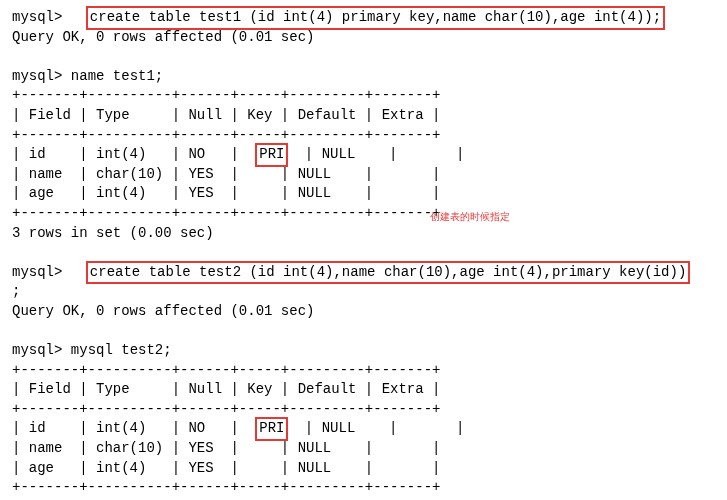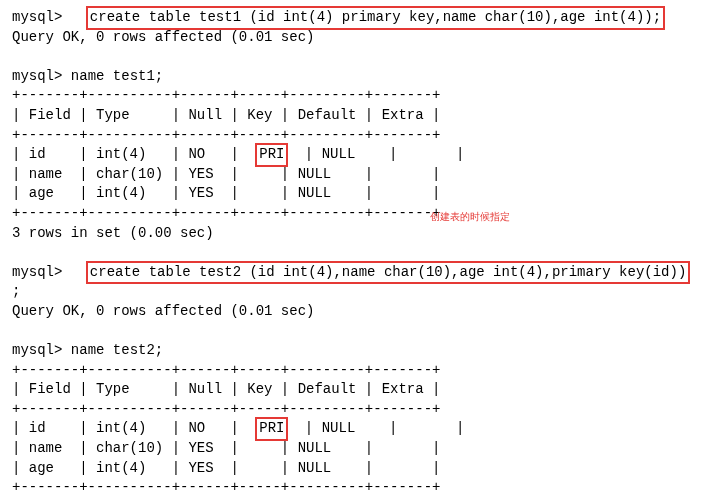--- a/index.html
+++ b/index.html
@@ -52,21 +52,21 @@
 
 <div class="annotation" style="top:210px; left:430px;">创建表的时候指定</div>
 
 <div class="line"> </div>
 
 <div class="line"><span>mysql&gt;</span> <span class="red-box"><span>create table test2 (id int(4),name char(10),age int(4),primary key(id))</span></span></div>
 <div class="line">;</div>
 <div class="line">Query OK, 0 rows affected (0.01 sec)</div>
 <div class="line"> </div>
 
-<div class="line"><span>mysql&gt;</span> <span>name test2;</span></div>
+<div class="line"><span>mysql&gt;</span> <span>mysql test2;</span></div>
 <div class="line">+-------+----------+------+-----+---------+-------+</div>
 <div class="line">| Field | Type     | Null | Key | Default | Extra |</div>
 <div class="line">+-------+----------+------+-----+---------+-------+</div>
 <div class="line"><span>| id    | int(4)   | NO   | </span><span class="pri-box1"><span>PRI</span></span><span> | NULL    |       |</span></div>
 <div class="line">| name  | char(10) | YES  |     | NULL    |       |</div>
 <div class="line">| age   | int(4)   | YES  |     | NULL    |       |</div>
 <div class="line">+-------+----------+------+-----+---------+-------+</div>
 <div class="line">3 rows in set (0.00 sec)</div>
 
 </body></html>

